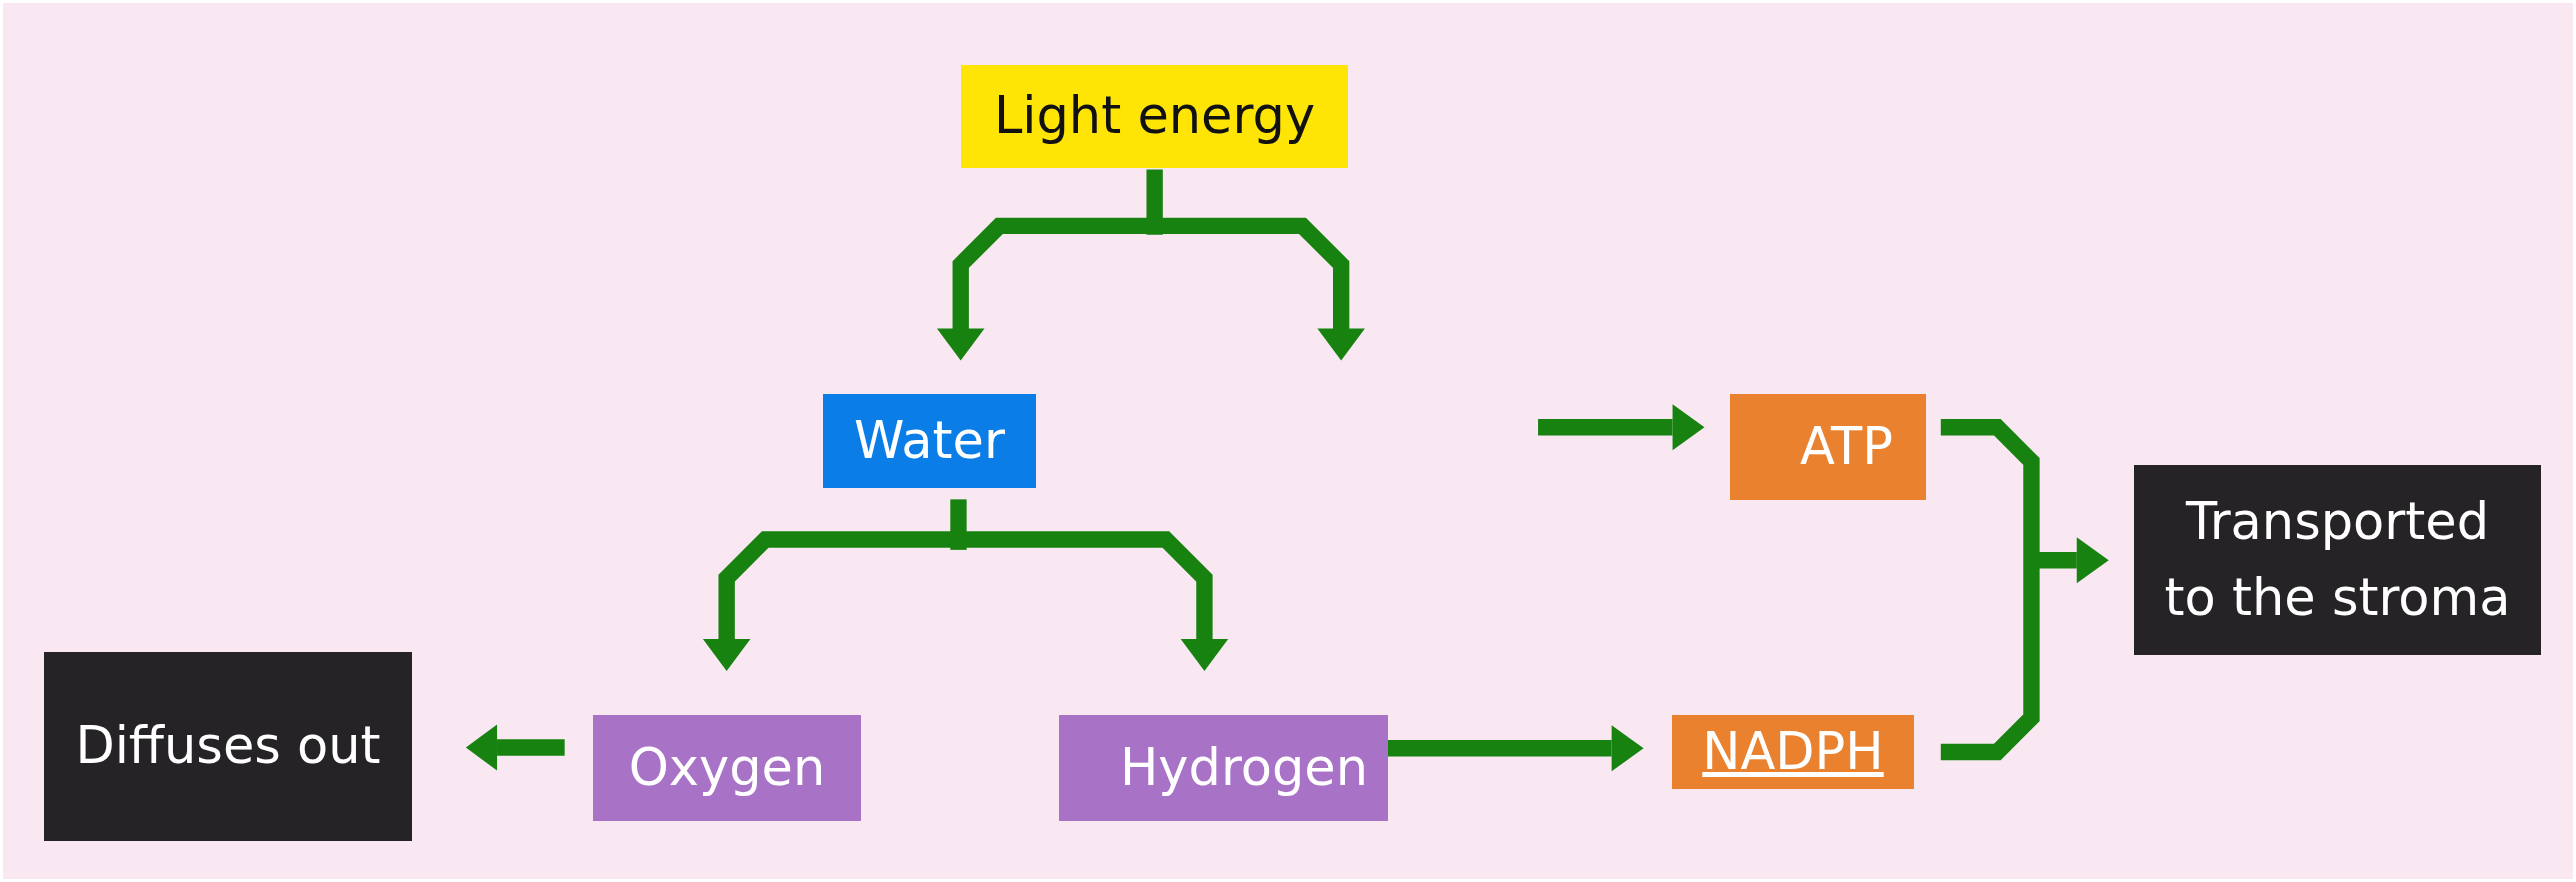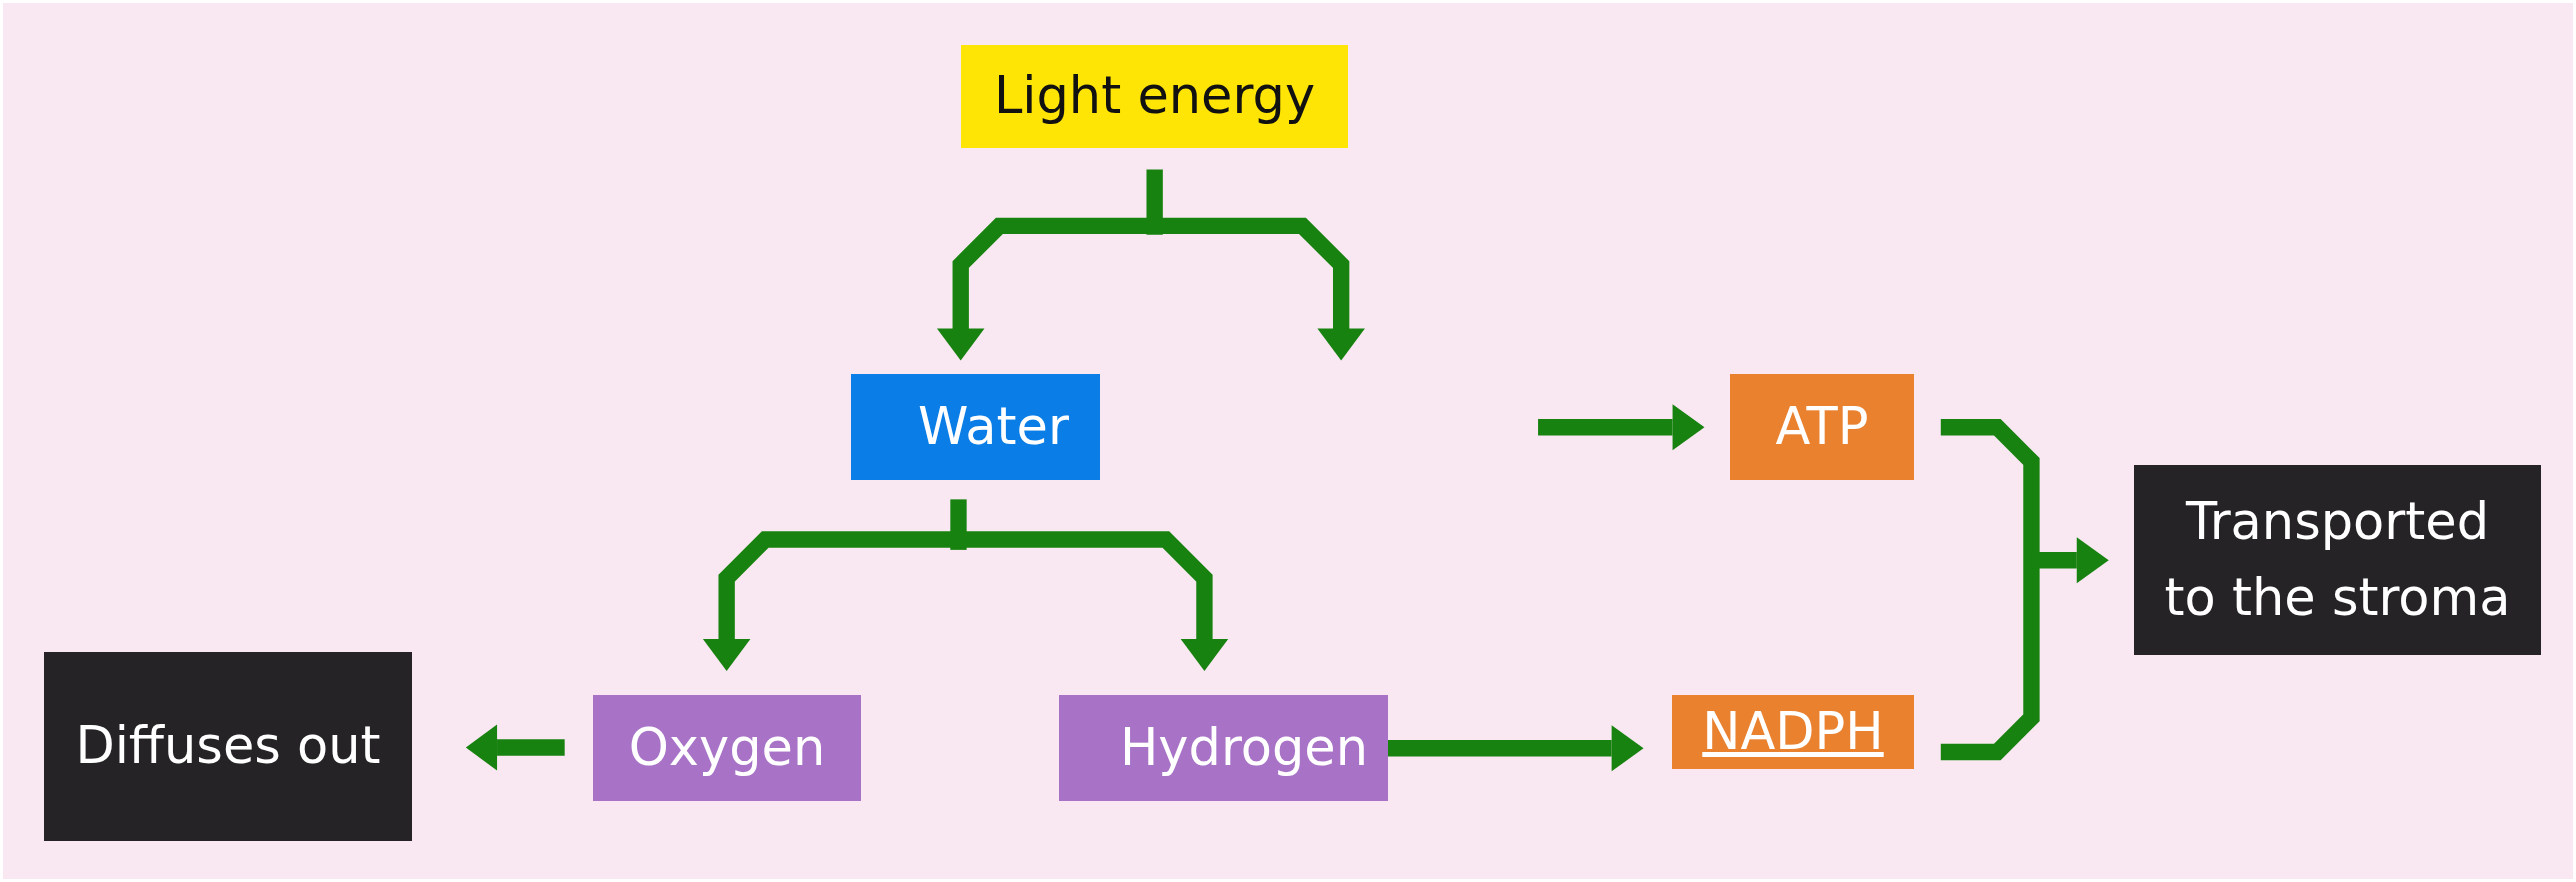--- a/index.html
+++ b/index.html
@@ -13,25 +13,25 @@
     position:absolute;left:3px;top:3px;right:3px;bottom:3px;
     background:var(--bg,#F9E8F2);
   }
   svg.wires{position:absolute;left:0;top:0;width:2576px;height:882px;}
   .node{
     position:absolute;
     display:flex;flex-direction:column;align-items:center;justify-content:center;
     font-size:51px;line-height:1.5;text-align:center;
     color:#ffffff;white-space:nowrap;
   }
-  .node.single{flex-direction:row;}
+  .node.single{flex-direction:row;margin-top:20px;}
   .n-light  {left:958px;top:42px; width:387px;height:103px;background:var(--yellow);color:#111111;}
-  .n-water  {left:848px;top:371px;width:213px;height:106px;background:var(--blue);padding-left:36px;}
+  .n-water  {left:820px;top:371px;width:213px;height:94px;background:var(--blue);}
   .n-chloro {left:1161px;top:371px;width:346px;height:106px;background:var(--green);}
-  .n-atp    {left:1727px;top:371px;width:184px;height:106px;background:var(--orange);}
+  .n-atp    {left:1727px;top:371px;width:159px;height:106px;background:var(--orange);padding-left:37px;}
   .n-oxygen {left:590px; top:692px;width:268px;height:106px;background:var(--purple);}
   .n-hydro  {left:1056px;top:692px;width:288px;height:106px;background:var(--purple);padding-left:41px;}
   .n-nadph  {left:1669px;top:692px;width:242px;height:74px;background:var(--orange);text-decoration:underline;}
   .n-diff   {left:41px;  top:649px;width:368px;height:189px;background:var(--black);}
   .n-trans  {left:2131px;top:462px;width:407px;height:190px;background:var(--black);}
   .wire{stroke:var(--arrow);stroke-width:22;fill:none;}
   .head{fill:var(--arrow);stroke:none;}
 </style>
 </head>
 <body>

